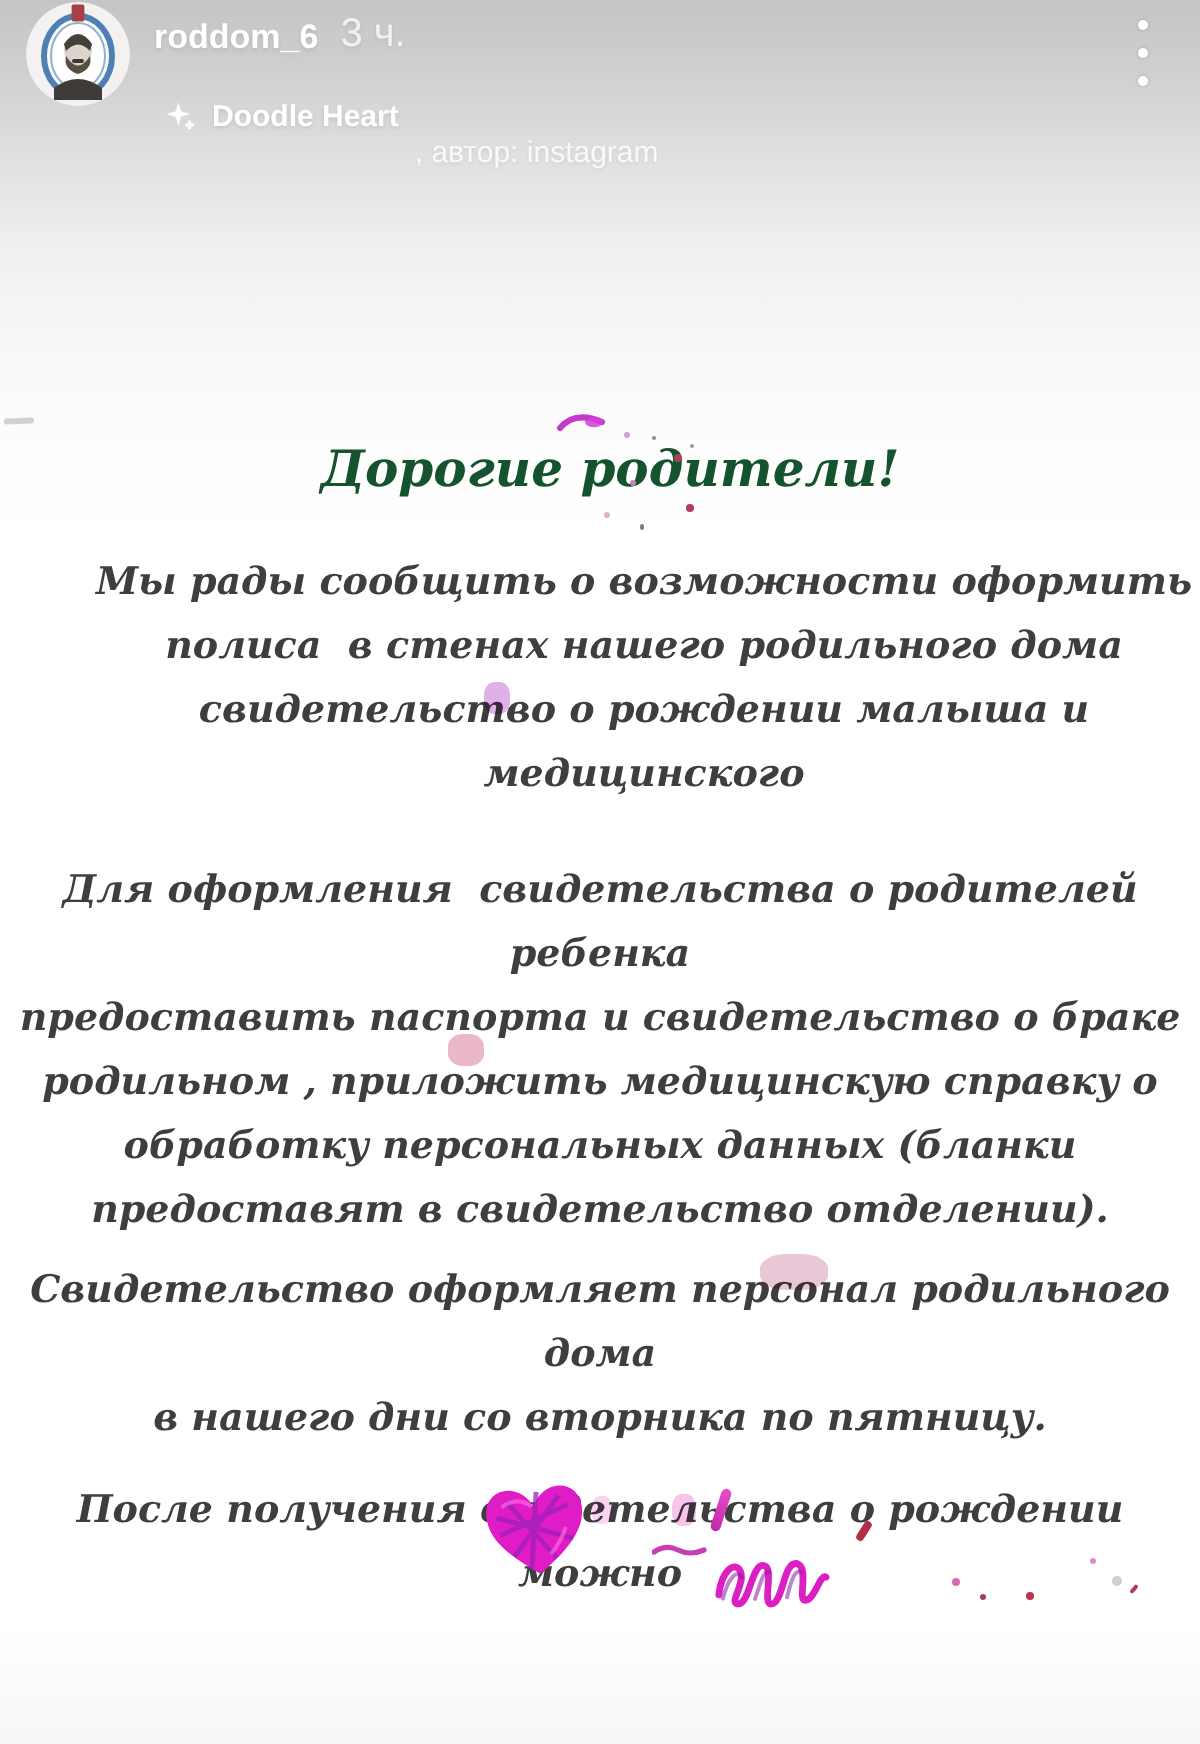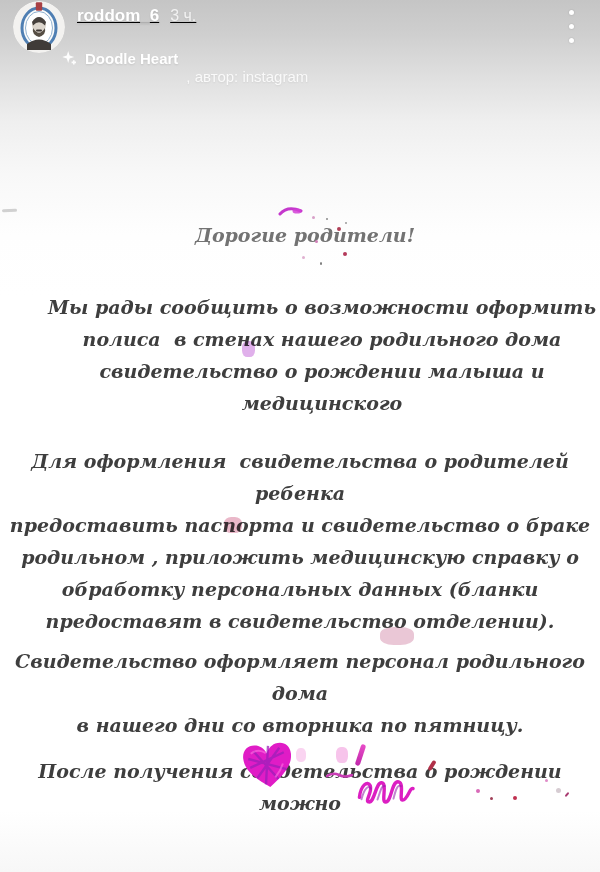--- a/index.html
+++ b/index.html
@@ -4,35 +4,35 @@
 <style>
   html,body{margin:0;padding:0;}
   body{
     width:600px;height:872px;position:relative;overflow:hidden;
     font-family:"Liberation Sans", sans-serif;
     background:linear-gradient(180deg,#c5c5c5 0%,#cfcfcf 4%,#e0e0e0 9%,#efefef 14%,#f8f8f8 20%,#fefefe 27%,#ffffff 34%,#ffffff 93%,#f7f7f7 100%);
   }
   
   .header{position:absolute;top:0;left:0;right:0;height:70px;z-index:30;}
   .avatar{position:absolute;left:13px;top:1px;width:52px;height:52px;border-radius:50%;overflow:hidden;}
-  .name-row{position:absolute;left:77px;top:6px;display:flex;align-items:center;gap:11px;text-decoration:underline;}
+  .name-row{position:absolute;left:77px;top:6px;display:flex;align-items:flex-end;gap:11px;}
   .username{color:#ffffff;font-weight:bold;font-size:17px;text-shadow:0 1px 2px rgba(0,0,0,.10);}
-  .timestamp{color:rgba(255,255,255,.78);font-size:16px;text-shadow:0 1px 2px rgba(0,0,0,.08);}
-  .effect-row{position:absolute;left:62px;top:31px;display:flex;align-items:center;gap:8px;}
+  .timestamp{color:rgba(255,255,255,.78);font-size:20px;text-shadow:0 1px 2px rgba(0,0,0,.08);}
+  .effect-row{position:absolute;left:83px;top:31px;display:flex;align-items:center;gap:8px;}
   .effect-name{color:#ffffff;font-weight:bold;font-size:15px;text-shadow:0 1px 2px rgba(0,0,0,.10);}
   .effect-author{color:rgba(255,255,255,.85);font-size:15px;text-shadow:0 1px 2px rgba(0,0,0,.08);margin-top:37px;}
   .menu-btn{position:absolute;right:18px;top:8px;width:22px;height:44px;display:flex;flex-direction:column;align-items:center;justify-content:flex-start;gap:9px;cursor:pointer;padding-top:2px;}
   .menu-btn i{width:5px;height:5px;border-radius:50%;background:#ffffff;box-shadow:0 0 2px rgba(0,0,0,.18);}
   
   .content{position:absolute;inset:0;padding-top:219px;text-align:center;z-index:10;
     font-family:"DejaVu Serif", serif;font-style:italic;font-weight:700;
     color:#3e3e3e;font-size:19px;line-height:32px;}
   .content .line{white-space:pre-wrap;}
-  .story-title{font-size:19px;color:#737373;padding-left:10px;}
-  .para-1{margin-top:40px;padding-left:44px;}
+  .story-title{font-size:25px;color:#14532d;padding-left:10px;}
+  .para-1{margin-top:24px;padding-left:44px;}
   .para-2{margin-top:26px;}
   .para-3{margin-top:8px;}
   .para-4{margin-top:14px;}
   
   .doodle{position:absolute;z-index:20;pointer-events:none;}
   .speck{position:absolute;z-index:20;border-radius:50%;pointer-events:none;}
   .tint{position:absolute;z-index:15;mix-blend-mode:multiply;border-radius:40%;pointer-events:none;}
 </style>
 </head>
 <body>

